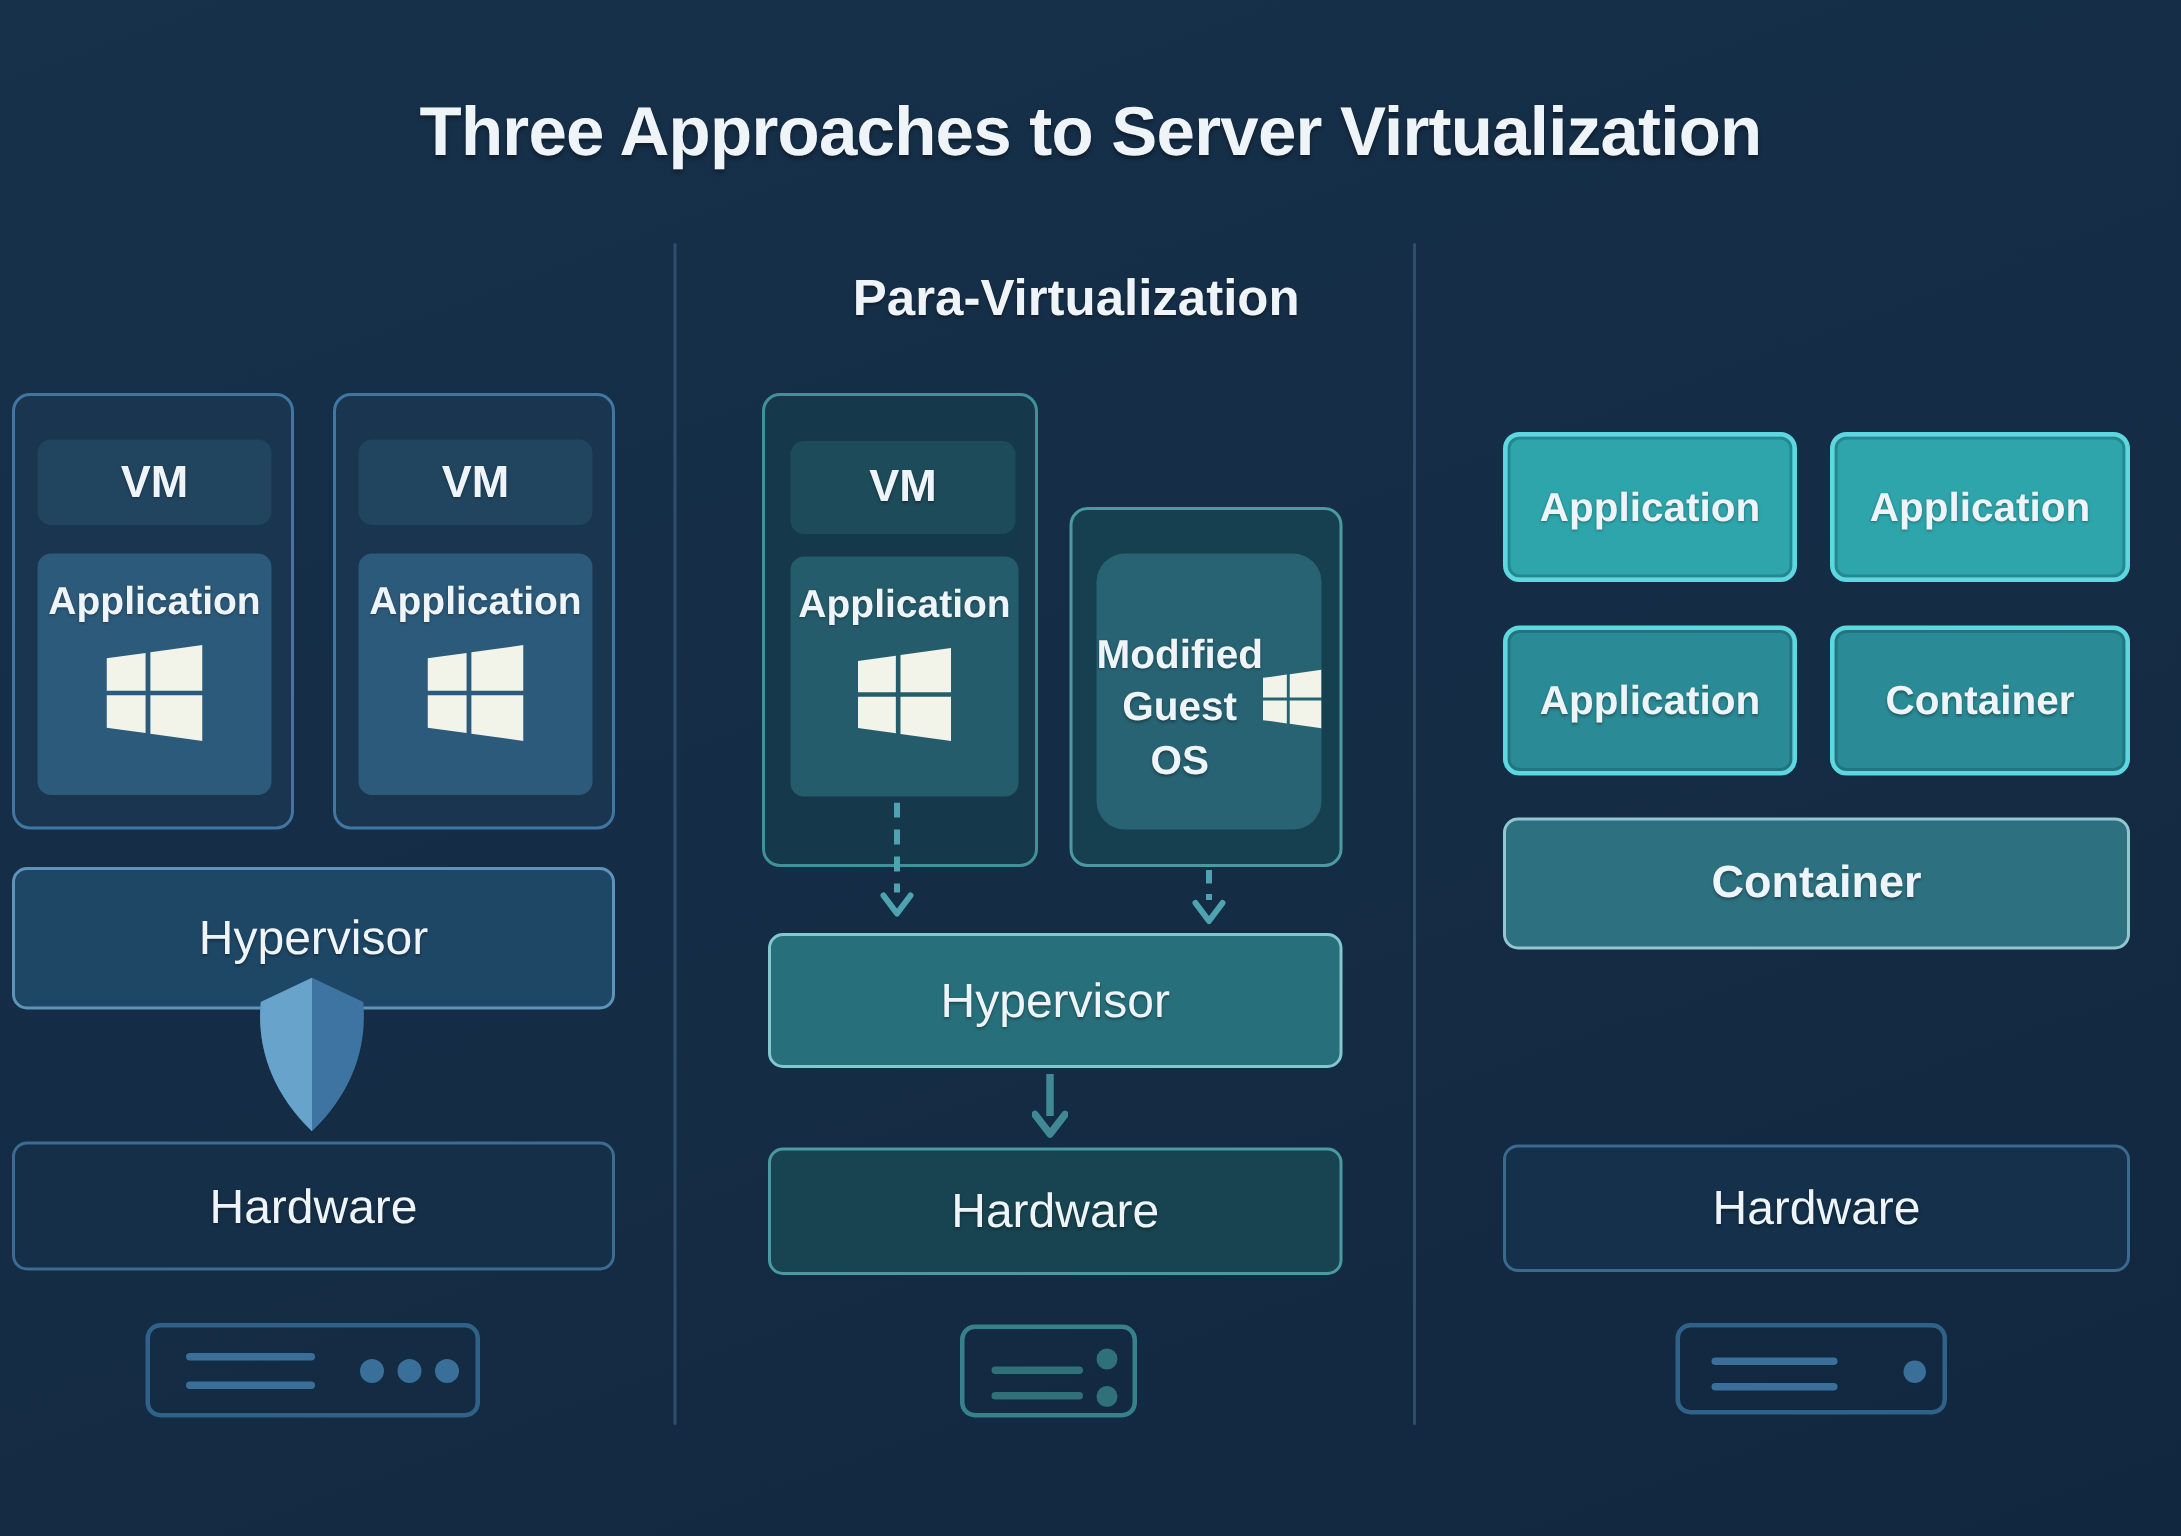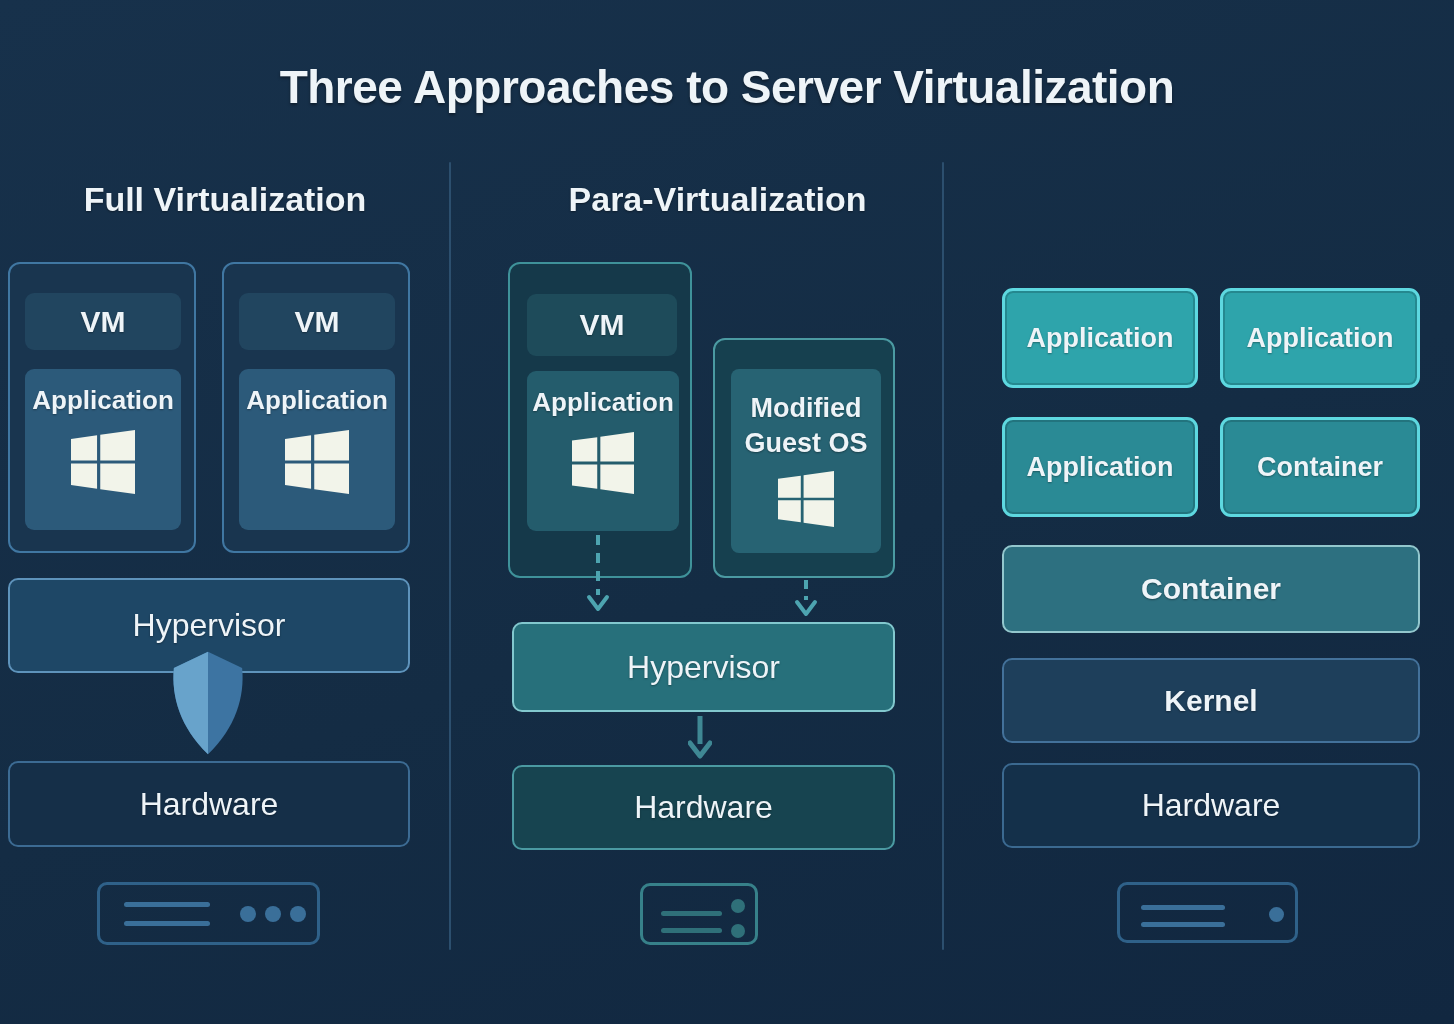--- a/index.html
+++ b/index.html
@@ -31,21 +31,21 @@
   .vmbox-blue{background:#19354f;border:2px solid #4077a2;border-radius:12px;}
   .pill-blue{background:#21455f;border-radius:9px;}
   .app-blue{background:#2c5a7a;border-radius:9px;flex-direction:column;justify-content:flex-start;}
   .hyp-blue{background:#1e4766;border:2px solid #5e93bb;}
   .hw-blue{background:#152f48;border:2px solid #3c6b93;}
   
   .vmbox-teal{background:#15394a;border:2px solid #3f929a;border-radius:12px;}
   .pill-teal{background:#1e4b5a;border-radius:9px;}
   .app-teal{background:#245c6c;border-radius:9px;flex-direction:column;justify-content:flex-start;}
   .mgos{background:#16404f;border:2px solid #4b9aa2;border-radius:12px;}
-  .mgos-inner{background:#276373;border-radius:8px;flex-direction:column;justify-content:flex-start;text-align:center;}
+  .mgos-inner{background:#276373;border-radius:19px;flex-direction:row;justify-content:flex-start;text-align:center;}
   .hyp-teal{background:#27707b;border:2px solid #82c8ce;}
   .hw-teal{background:#174450;border:2px solid #4b9aa2;}
   
   .cell{border:3px solid #5ed8e0;border-radius:11px;box-shadow:inset 0 0 0 2px rgba(10,50,60,.25);}
   .cell-bright{background:#2ea4ab;}
   .cell-mid{background:#2a8a95;}
   .cont-lg{background:#2d7080;border:2px solid #93c7cd;}
   .kernel{background:#1e3f5b;border:2px solid #43719a;}
   .hw-os{background:#14304a;border:2px solid #3b6990;}
   
@@ -64,21 +64,20 @@
 </head>
 <body>
 
 <div class="stage">
 
   <div class="abs title">Three Approaches to Server Virtualization</div>
 
   <div class="abs divider" style="left:449px;top:162px;height:788px;"></div>
   <div class="abs divider" style="left:942px;top:162px;height:788px;"></div>
 
-  <div class="abs col-heading" style="left:0;width:450px;">Full Virtualization</div>
 
   <div class="abs vmbox-blue" style="left:8px;top:262px;width:188px;height:291px;">
     <div class="abs box pill-blue label-md" style="left:15px;top:29px;width:156px;height:57px;">
         <span>VM</span>
       </div>
     <div class="abs box app-blue" style="left:15px;top:105px;width:156px;height:161px;">
       <span class="label-sm app-label">Application</span>
       <svg class="win-logo" style="margin-top:14px;" width="64" height="64" viewBox="0 0 100 100">
         <g fill="#f2f4ea">
           <path d="M0,13.9 L40.7,8.3 40.7,47.6 0,47.6 Z"></path>
@@ -200,23 +199,20 @@
   <div class="abs box cell cell-mid" style="left:1002px;top:417px;width:196px;height:100px;font-size:27px;font-weight:700;">
       <span>Application</span>
     </div>
   <div class="abs box cell cell-mid" style="left:1220px;top:417px;width:200px;height:100px;font-size:27px;font-weight:700;">
       <span>Container</span>
     </div>
 
   <div class="abs box cont-lg label-md" style="left:1002px;top:545px;width:418px;height:88px;">
       <span>Container</span>
     </div>
-  <div class="abs box kernel label-md" style="left:1002px;top:658px;width:418px;height:85px;">
-      <span>Kernel</span>
-    </div>
   <div class="abs box hw-os label-lg" style="left:1002px;top:763px;width:418px;height:85px;">
       <span>Hardware</span>
     </div>
 
   <div class="abs server server-blue" style="left:1117px;top:882px;width:181px;height:61px;">
     <div class="line" style="left:21px;top:20px;width:84px;"></div>
     <div class="line" style="left:21px;top:37px;width:84px;"></div>
     <div class="dot" style="left:149px;top:22px;width:15px;height:15px;"></div>
   </div>
 

